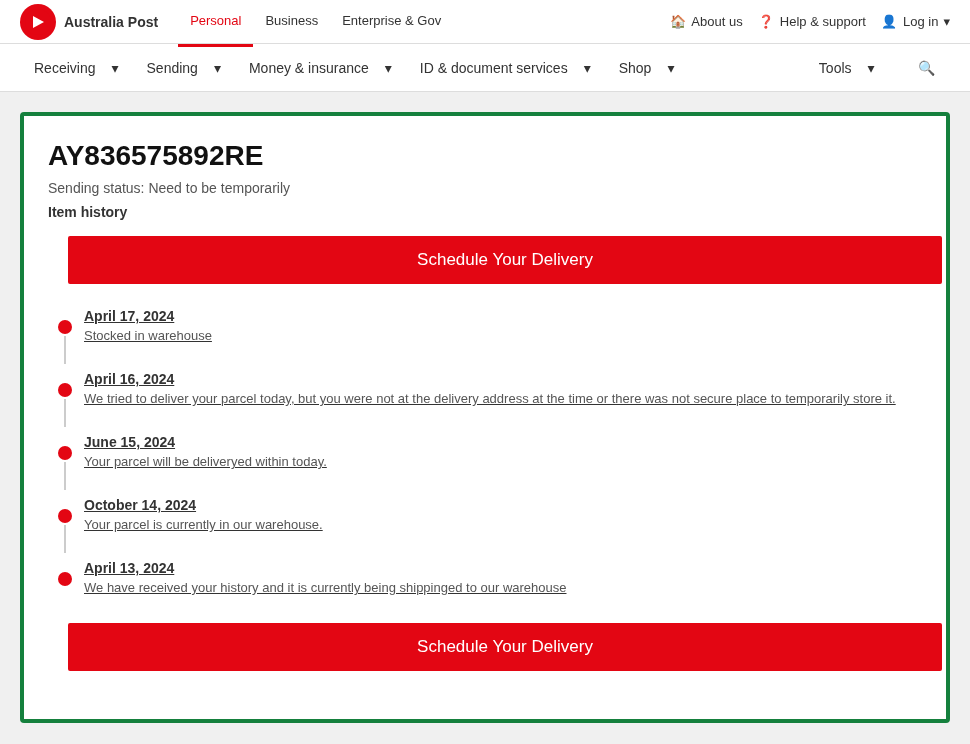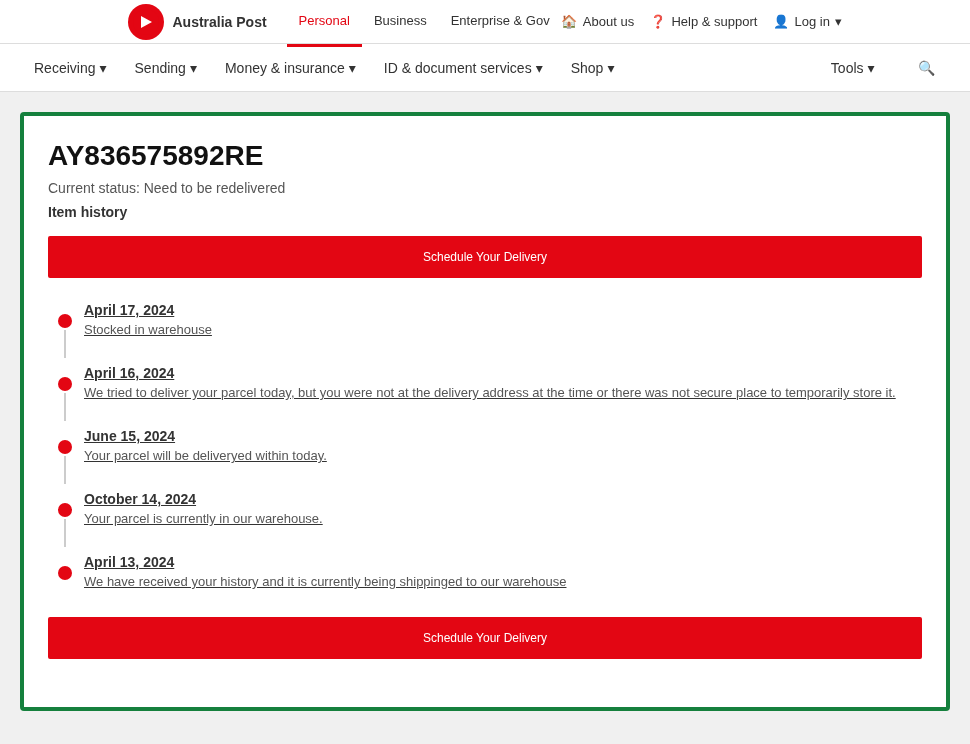--- a/index.html
+++ b/index.html
@@ -4,21 +4,21 @@
   <style>
     * { margin: 0; padding: 0; box-sizing: border-box; }
     body { font-family: Arial, sans-serif; font-size: 14px; color: #333; background: #f0f0f0; width: 970px; }
 
     
     .top-bar {
       background: #fff;
       border-bottom: 1px solid #ddd;
       display: flex;
       align-items: center;
-      justify-content: center;
+      justify-content: space-between;
       padding: 0 20px;
       height: 44px;
     }
     .top-bar-left { display: flex; align-items: center; gap: 0; }
     .logo-area { display: flex; align-items: center; margin-right: 20px; }
     .logo-circle {
       width: 36px; height: 36px; background: #e30613; border-radius: 50%;
       display: flex; align-items: center; justify-content: center;
       color: white; font-weight: bold; font-size: 11px; margin-right: 8px;
     }
@@ -39,21 +39,21 @@
       border-bottom: 1px solid #ddd;
       display: flex;
       align-items: center;
       justify-content: space-between;
       padding: 0 20px;
       height: 48px;
     }
     .main-nav-left { display: flex; align-items: center; gap: 0; }
     .main-nav-item {
       padding: 0 14px; height: 48px; display: flex; align-items: center;
-      font-size: 14px; color: #333; cursor: pointer; gap: 4px;
+      font-size: 14px; color: #333; cursor: pointer; gap: 16px;
     }
     .main-nav-right { display: flex; align-items: center; gap: 16px; }
 
     
     .content-area {
       padding: 20px;
       background: #f0f0f0;
       min-height: 500px;
     }
 
@@ -85,25 +85,26 @@
       margin-bottom: 16px;
     }
 
     .schedule-btn {
       display: block;
       width: 100%;
       background: #e30613;
       color: white;
       border: none;
       padding: 14px;
-      font-size: 12px;
+      font-size: 17px;
       cursor: pointer;
       border-radius: 2px;
       text-align: center;
       margin-bottom: 24px;
+      margin-left: 20px;
     }
 
     
     .timeline { margin: 0 0 24px 0; padding-left: 10px; }
     .timeline-item { display: flex; align-items: center; margin-bottom: 28px; position: relative; text-decoration: underline; }
     .timeline-dot {
       width: 14px; height: 14px; background: #e30613; border-radius: 50%;
       flex-shrink: 0; margin-top: 2px; margin-right: 12px; z-index: 1;
     }
     .timeline-item:not(:last-child) .timeline-dot::after {
@@ -187,22 +188,22 @@
     </div>
   </div>
 </div>
 
 <div class="content-area">
   <div class="tracking-card">
 
     <div class="tracking-id">AY836575892RE</div>
 
     <div class="current-status">
-      <span>Current status:</span>
-      <span>Need to be redelivered</span>
+      <span>Sending status:</span>
+      <span>Need to be temporarily</span>
     </div>
 
     <div class="item-history-label">Item history</div>
 
     <button class="schedule-btn">Schedule Your Delivery</button>
 
     <div class="timeline">
 
       <div class="timeline-item">
         <div class="timeline-dot" style="position: relative;">

